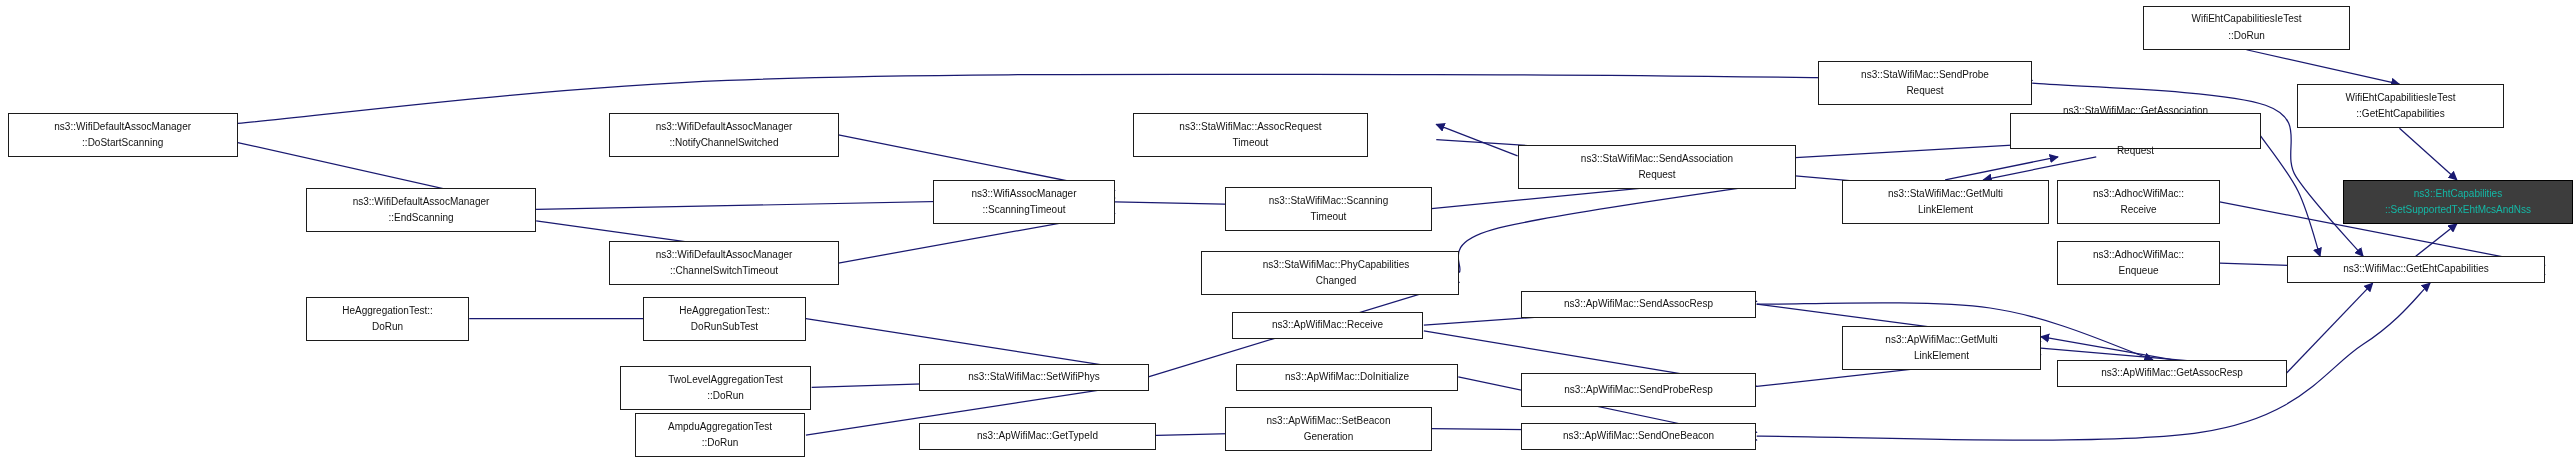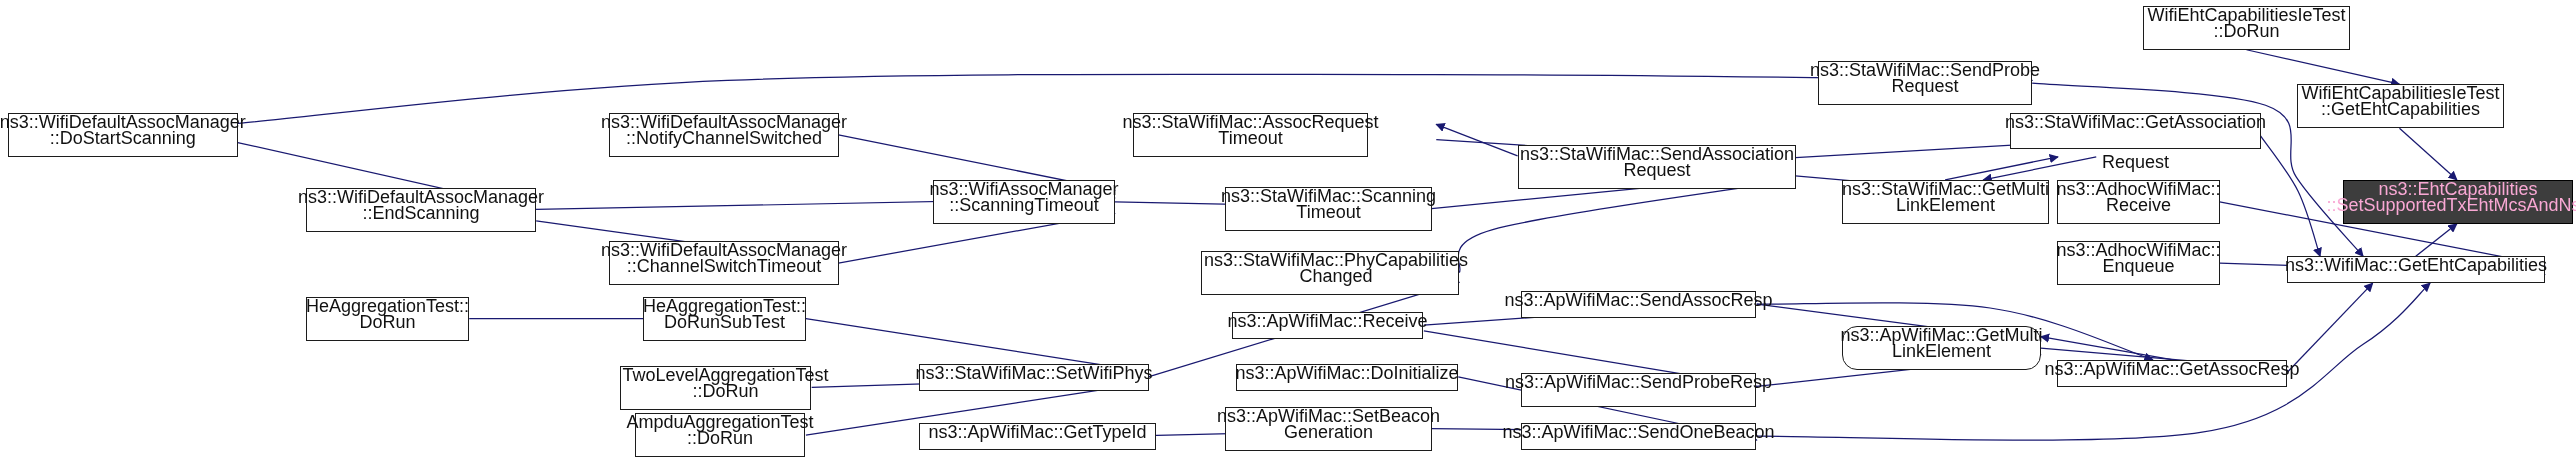--- a/index.html
+++ b/index.html
@@ -2,24 +2,24 @@
 <html><head>
 <meta charset="utf-8">
 <style>
   html,body{margin:0;padding:0;background:#ffffff;}
   body{font-family:"Liberation Sans","DejaVu Sans",sans-serif;}
   #canvas{position:relative;width:2576px;height:462px;background:#ffffff;overflow:hidden;}
   svg.edges{position:absolute;left:0;top:0;width:2576px;height:462px;}
   .gnode{
     position:absolute;box-sizing:border-box;background:#ffffff;
     border:1px solid #1c1c1c;display:flex;flex-direction:column;
-    align-items:center;font-size:18px;line-height:16.3px;
+    align-items:center;justify-content:center;font-size:10px;line-height:16.3px;
     color:#111111;text-align:center;white-space:nowrap;cursor:pointer;
   }
-  .gnode.hl{background:#3d3d3d;color:#f9a8d4;border-color:#000000;cursor:default;}
+  .gnode.hl{background:#3d3d3d;color:#14b8a6;border-color:#000000;cursor:default;}
   .gnode span{display:block;}
 </style>
 </head>
 <body>
 
 <div id="canvas">
   <svg class="edges" xmlns="http://www.w3.org/2000/svg" viewBox="0 0 2692 483" width="2576" height="462">
     <defs>
       <marker id="arrow" viewBox="0 0 10 10" refX="9" refY="5" markerWidth="7.5" markerHeight="7.5" orient="auto">
         <path d="M0,0 L10,5 L0,10 z" fill="#191970"></path>
@@ -137,21 +137,21 @@
       </div>
       <div class="gnode" style="left: 1232px; top: 312px; width: 191px; height: 27px;">
         <span>ns3::ApWifiMac::Receive</span>
       </div>
       <div class="gnode" style="left: 1521px; top: 291px; width: 235px; height: 27px;">
         <span>ns3::ApWifiMac::SendAssocResp</span>
       </div>
       <div class="gnode" style="left: 1521px; top: 373px; width: 235px; height: 34px;">
         <span>ns3::ApWifiMac::SendProbeResp</span>
       </div>
-      <div class="gnode" style="left: 1842px; top: 326px; width: 199px; height: 44px; border-radius: 15px;">
+      <div class="gnode" style="left: 1842px; top: 326px; width: 199px; height: 44px;">
         <span>ns3::ApWifiMac::GetMulti</span>
         <span>LinkElement</span>
       </div>
       <div class="gnode" style="left: 2057px; top: 360px; width: 230px; height: 27px;">
         <span>ns3::ApWifiMac::GetAssocResp</span>
       </div>
       <div class="gnode" style="left: 1236px; top: 364px; width: 222px; height: 27px;">
         <span>ns3::ApWifiMac::DoInitialize</span>
       </div>
       <div class="gnode" style="left: 919px; top: 423px; width: 237px; height: 27px;">

